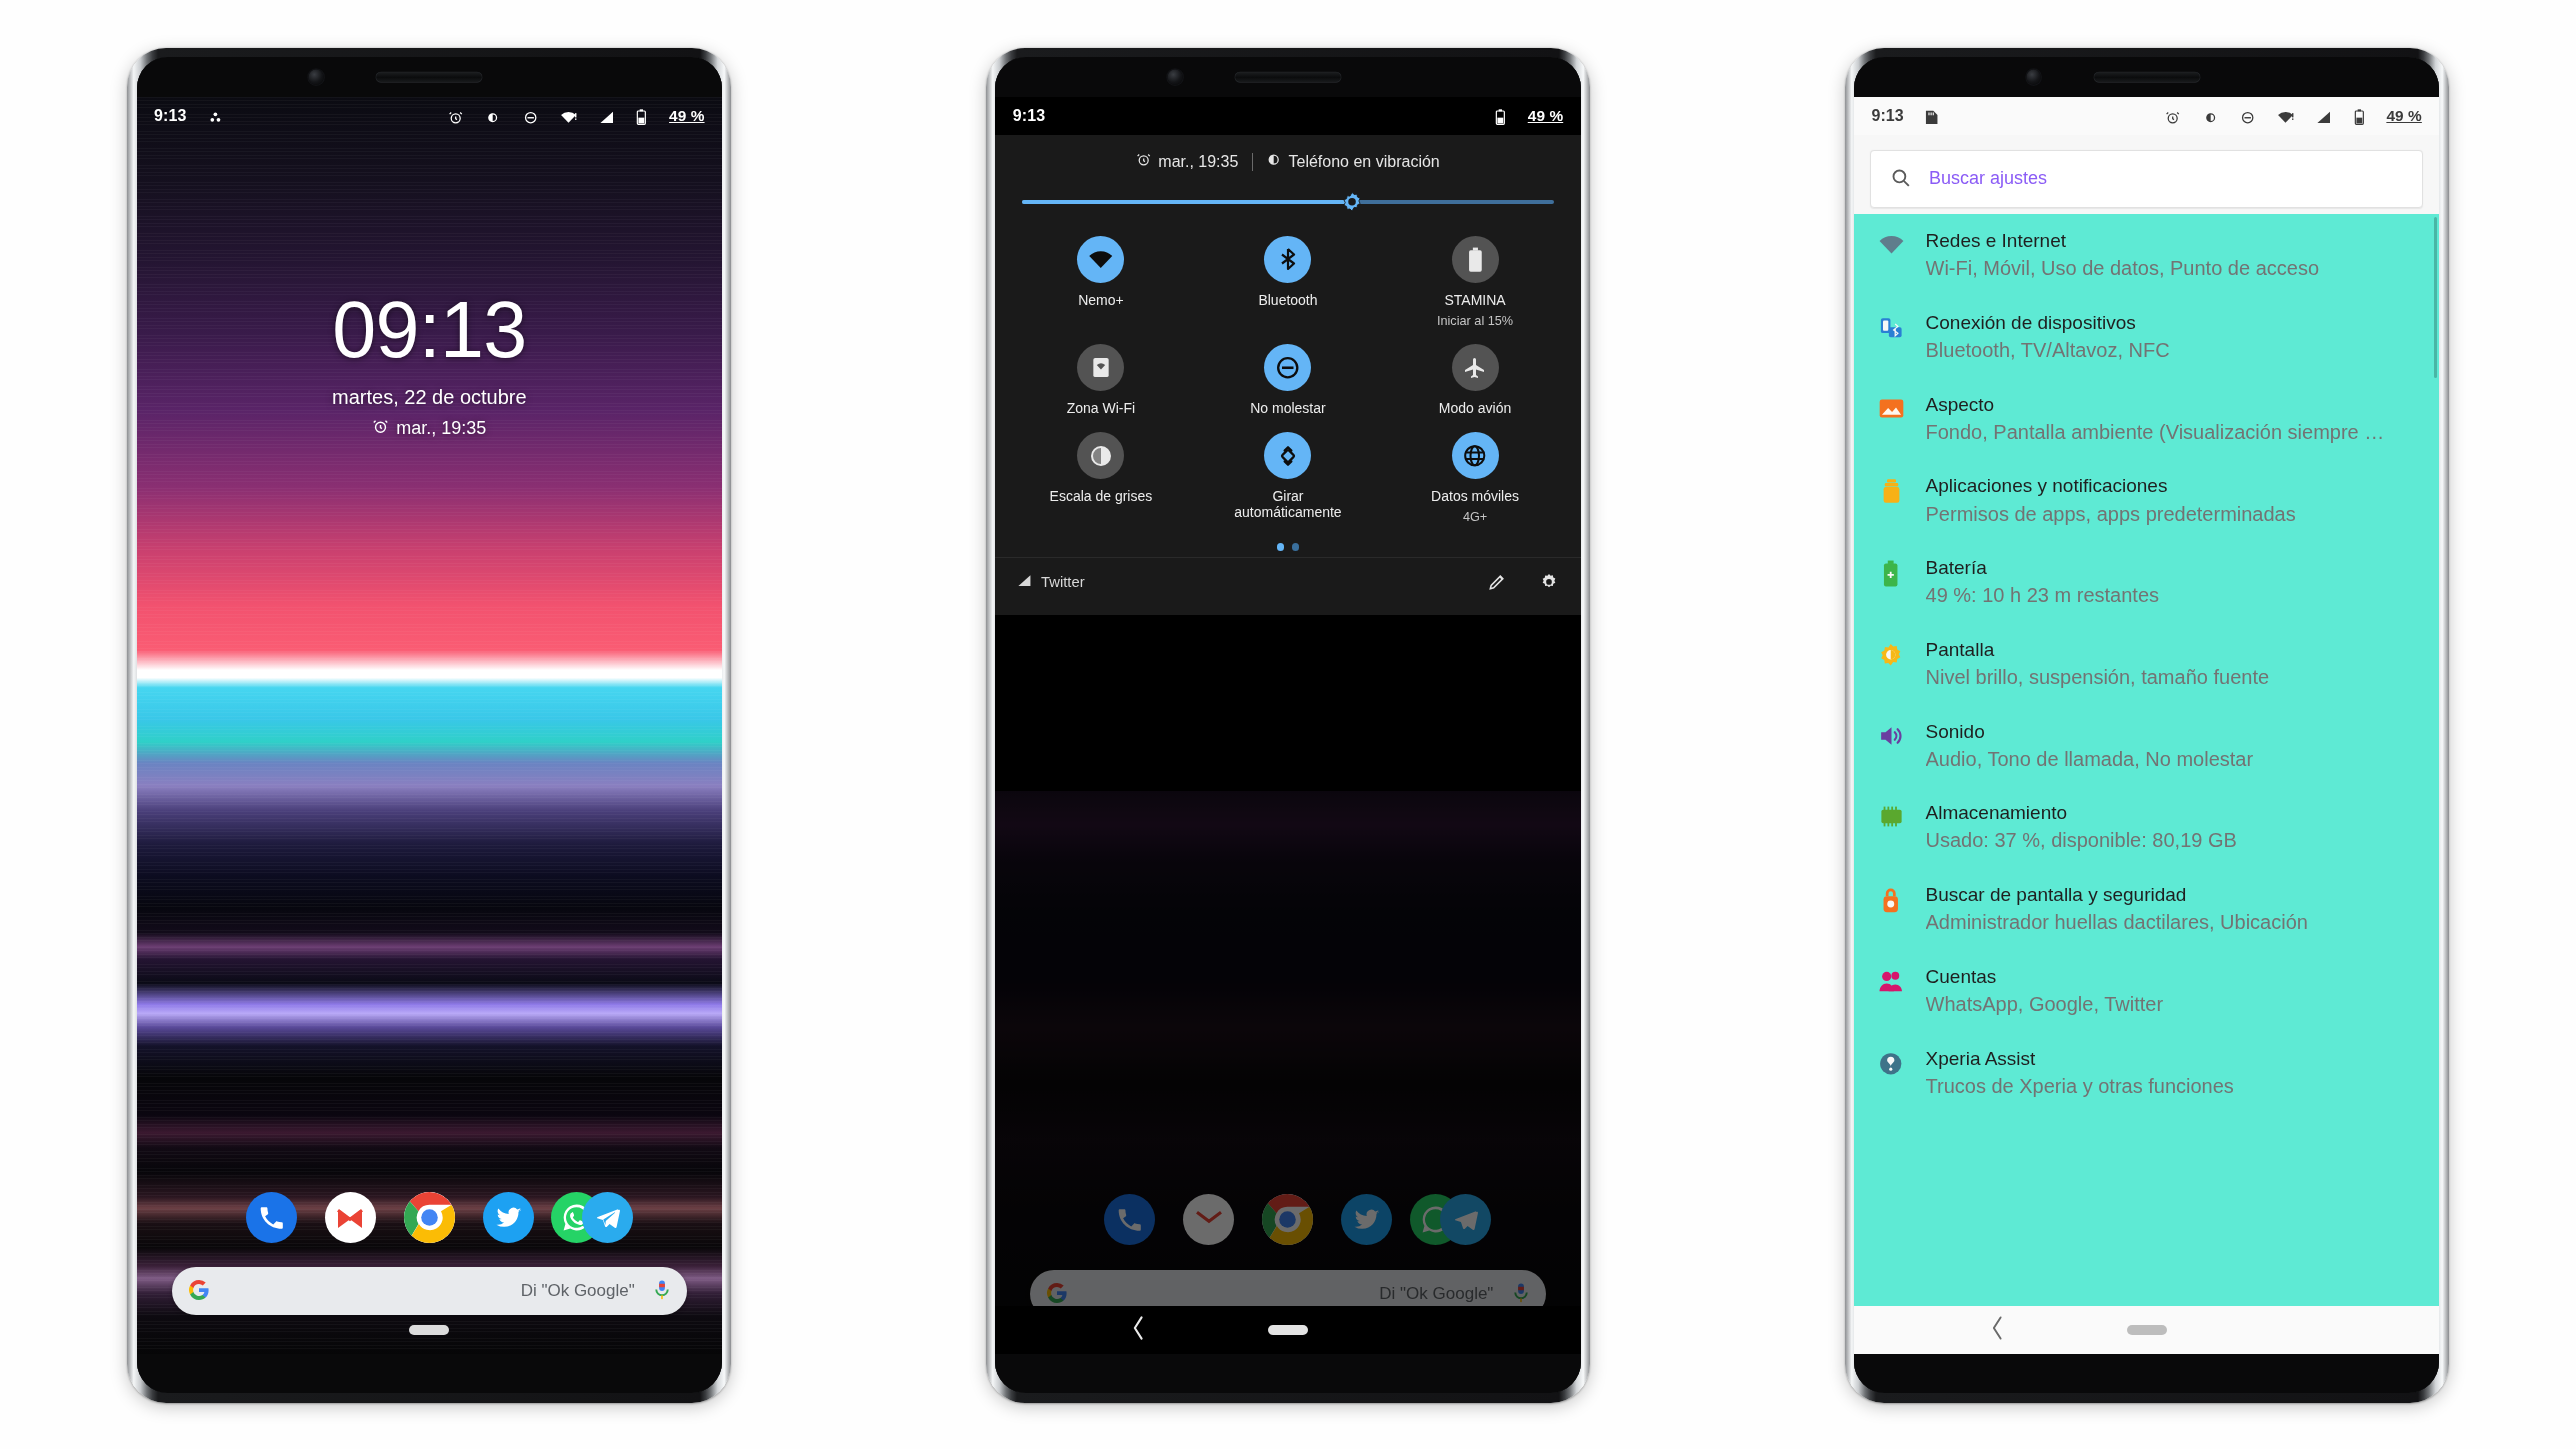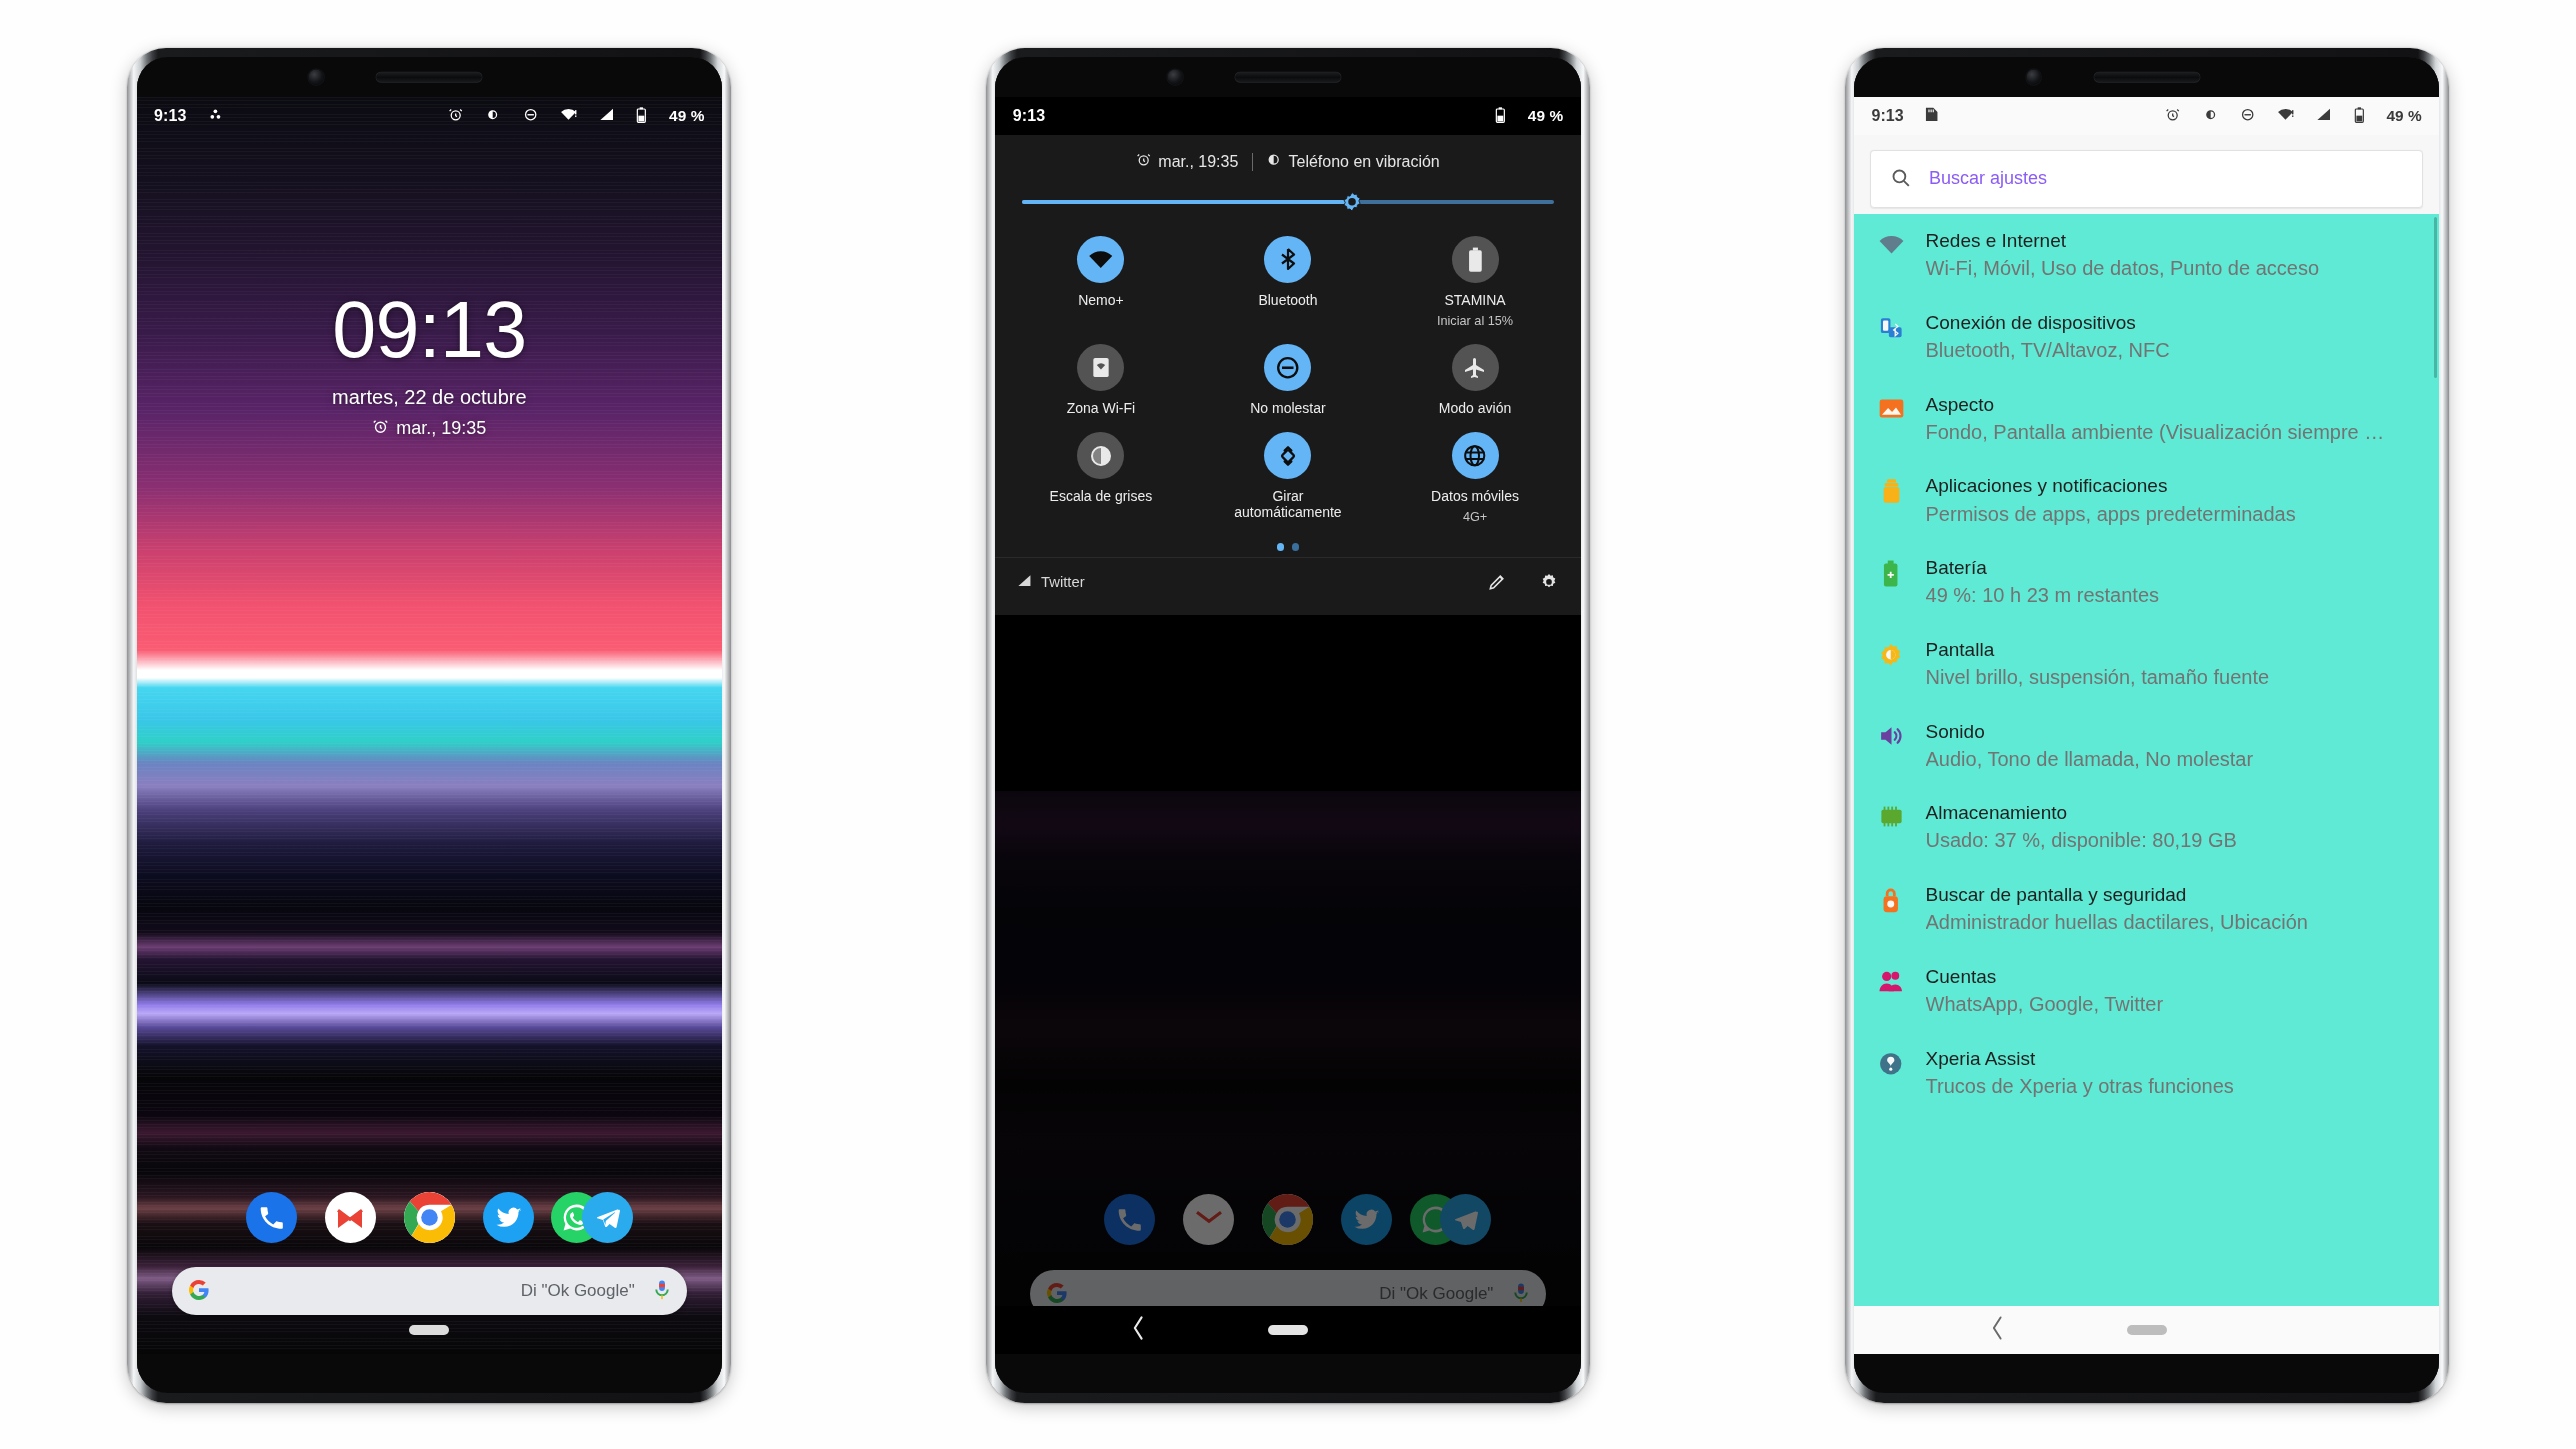--- a/index.html
+++ b/index.html
@@ -61,22 +61,22 @@
   .bezel-bottom{ height:39px; flex:0 0 39px; background:#09090a; }
 
   
   .statusbar{
     height:38px; display:flex; align-items:center;
     padding:0 17.4px; font-size:16px; font-weight:bold;
     letter-spacing:0.1px;
   }
   .sb-dark{ background:#000; color:#fff; }
   .sb-light{ background:#fafafa; color:#3b3b3b; }
-  .sb-left{ display:flex; align-items:flex-start; gap:21px; }
-  .sb-right{ margin-left:auto; display:flex; align-items:flex-start; gap:22px; }
+  .sb-left{ display:flex; align-items:flex-end; gap:21px; }
+  .sb-right{ margin-left:auto; display:flex; align-items:flex-end; gap:22px;text-decoration:underline; }
   .sb-icon{ display:inline-flex; align-items:center; }
   .sb-pct{ font-size:15.4px; font-weight:bold; }
 
   
   .wall{
     position:absolute; inset:0;
     background:
       linear-gradient(180deg,
         #0b0b12 0%,
         #15101f 7%,

